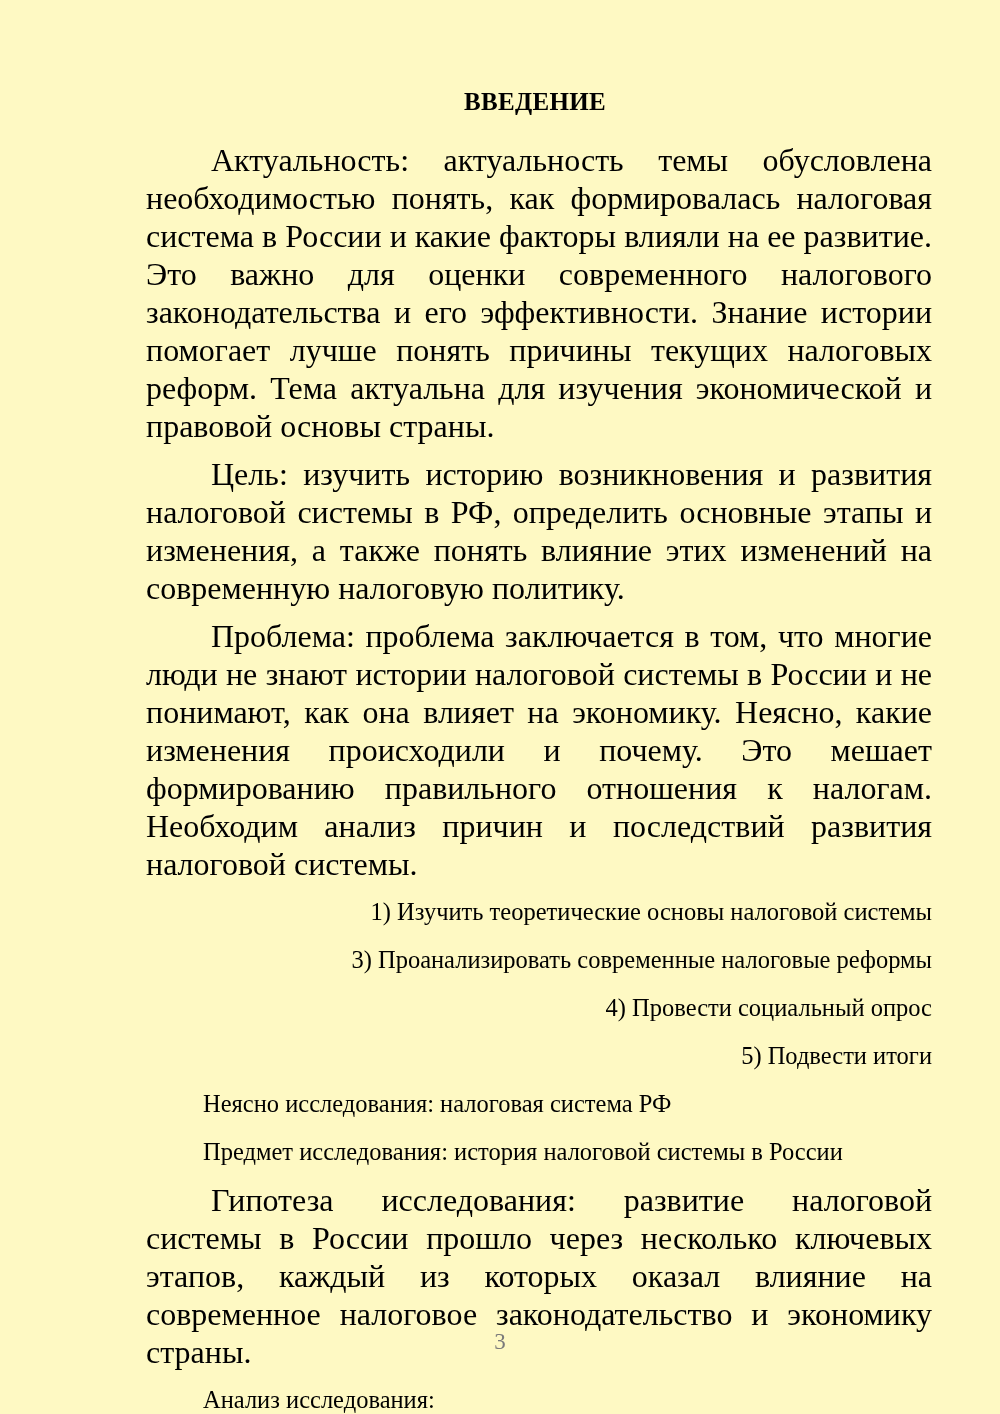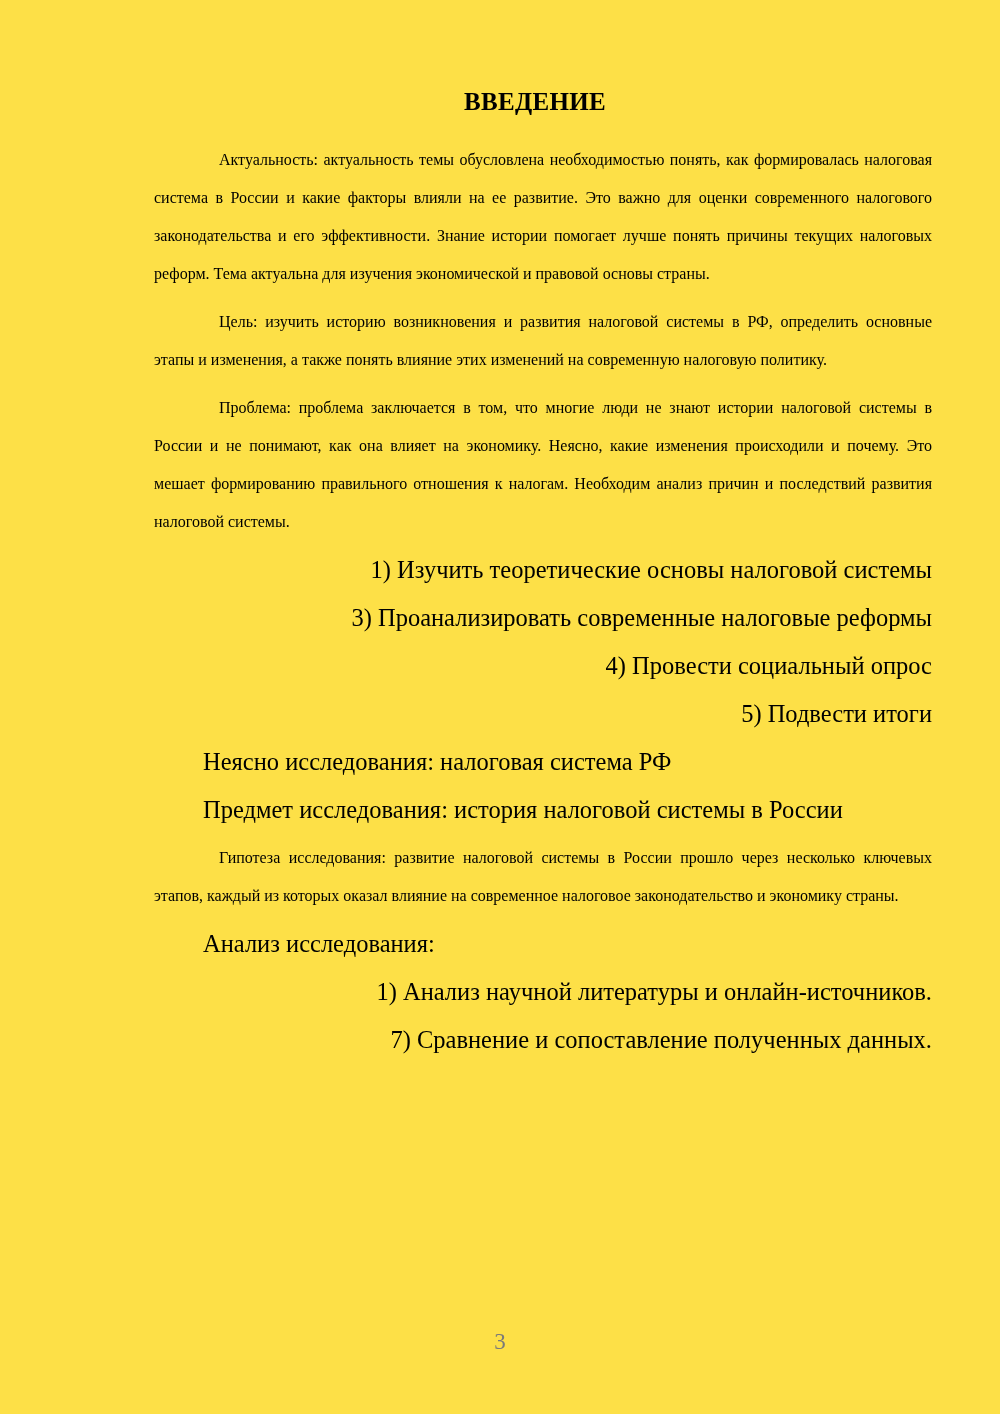--- a/index.html
+++ b/index.html
@@ -5,21 +5,21 @@
   html, body {
     margin: 0;
     padding: 0;
     background: #ffffff;
   }
 
   .page {
     position: relative;
     width: 1000px;
     height: 1414px;
-    background: #fde047;
+    background: #fef9c3;
     box-sizing: border-box;
     overflow: hidden;
     font-family: "Liberation Serif", "DejaVu Serif", serif;
     color: #000000;
   }
 
   .content {
     position: absolute;
     left: 138px;
     top: 86px;
@@ -29,26 +29,26 @@
   .doc-heading {
     font-size: 25px;
     font-weight: bold;
     text-align: center;
     letter-spacing: 0.3px;
     margin: 0 0 22px 0;
     line-height: 1.3;
   }
 
   .para {
-    font-size: 16px;
+    font-size: 32px;
     line-height: 38px;
     text-align: justify;
     text-justify: inter-word;
     text-indent: 65px;
-    margin: 0 0 10px 16px;
+    margin: 0 0 10px 8px;
     hyphens: none;
   }
 
   .lead-line {
     font-size: 24.5px;
     line-height: 38px;
     text-align: left;
     text-indent: 65px;
     margin: 0 0 10px 0;
   }

